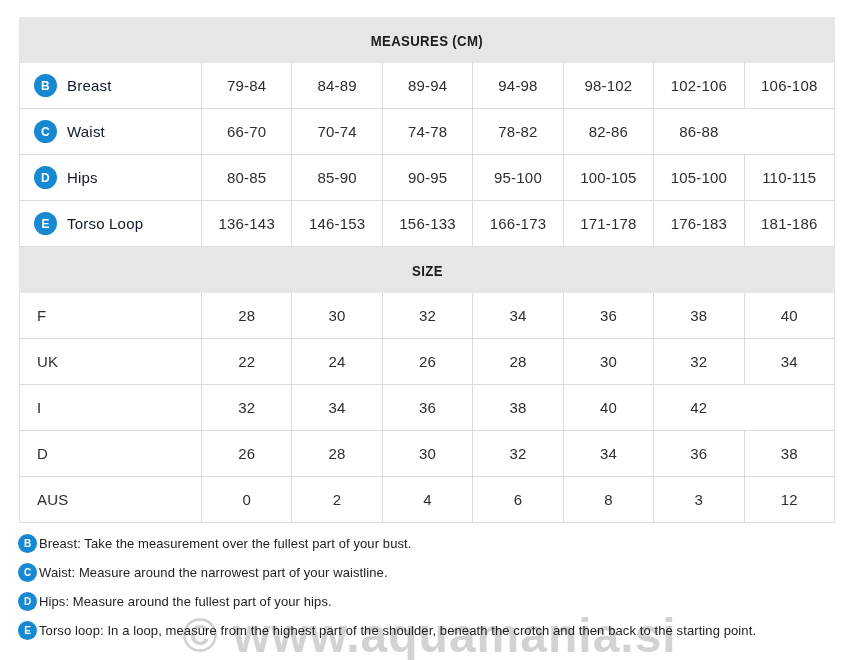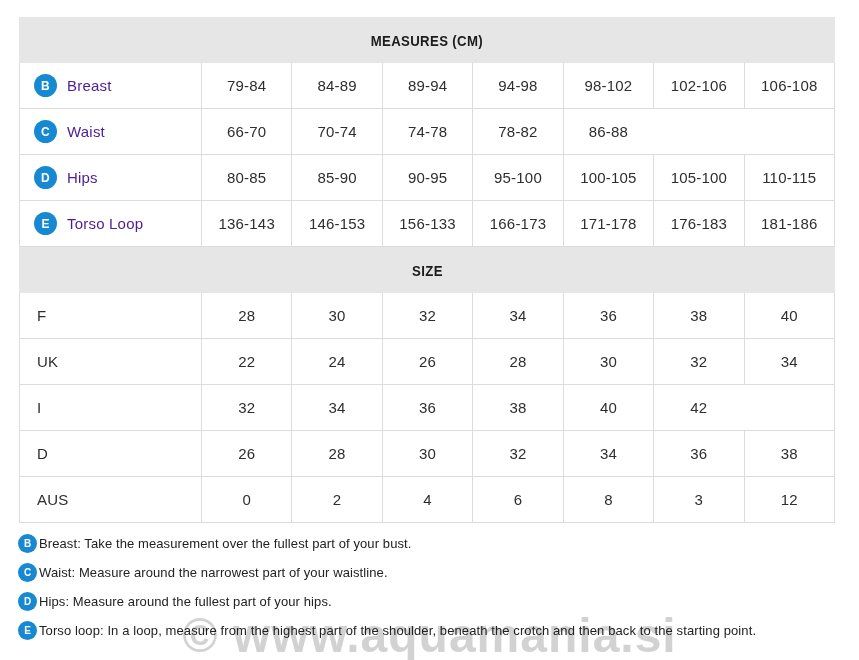--- a/index.html
+++ b/index.html
@@ -26,21 +26,21 @@
     background:#fff;
   }
   .cell {
     display:flex; align-items:center; justify-content:center;
     border-left:1px solid var(--border,#dcdcdc);
     color:#2e2e2e; letter-spacing:.2px;
   }
   .cell:first-child { border-left:none; }
   .label-cell { justify-content:flex-start; padding-left:14px; }
   .label-cell.plain { padding-left:17px; }
-  .label-text { margin-left:10px; color:#4c1d95; }
+  .label-text { margin-left:10px; color:#0f172a; }
 
   
   .badge {
     width:23px; height:23px; border-radius:50%; background:var(--accent,#1689d2);
     color:#fff; font-size:12px; font-weight:700;
     display:inline-flex; align-items:center; justify-content:center; flex:0 0 auto;
   }
   .badge.sm { width:19px; height:19px; font-size:10px; }
 
   
@@ -83,20 +83,21 @@
 
     <div class="t-row">
       <div class="cell label-cell">
         <span class="badge">C</span>
         <span class="label-text">Waist</span>
       </div>
       <div class="cell">66-70</div>
       <div class="cell">70-74</div>
       <div class="cell">74-78</div>
       <div class="cell">78-82</div>
+      <div class="cell">82-86</div>
       <div class="cell">86-88</div>
     </div>
 
     <div class="t-row">
       <div class="cell label-cell">
         <span class="badge">D</span>
         <span class="label-text">Hips</span>
       </div>
       <div class="cell">80-85</div>
       <div class="cell">85-90</div>

